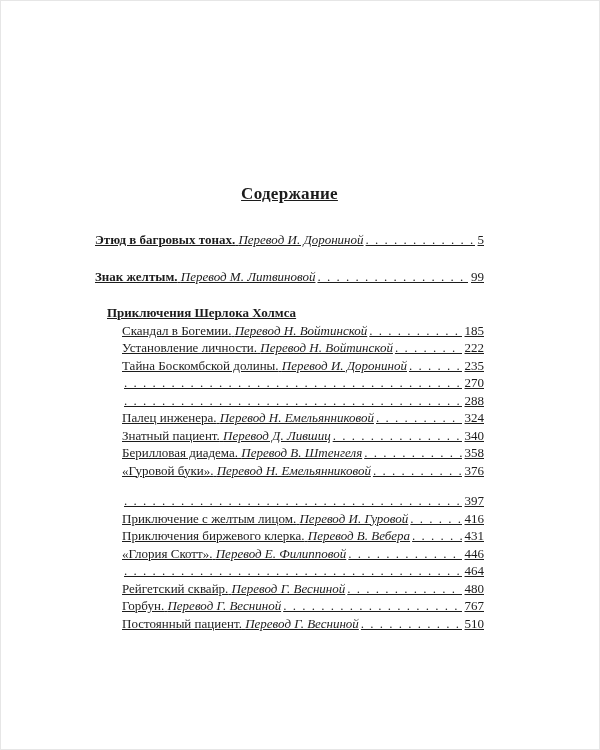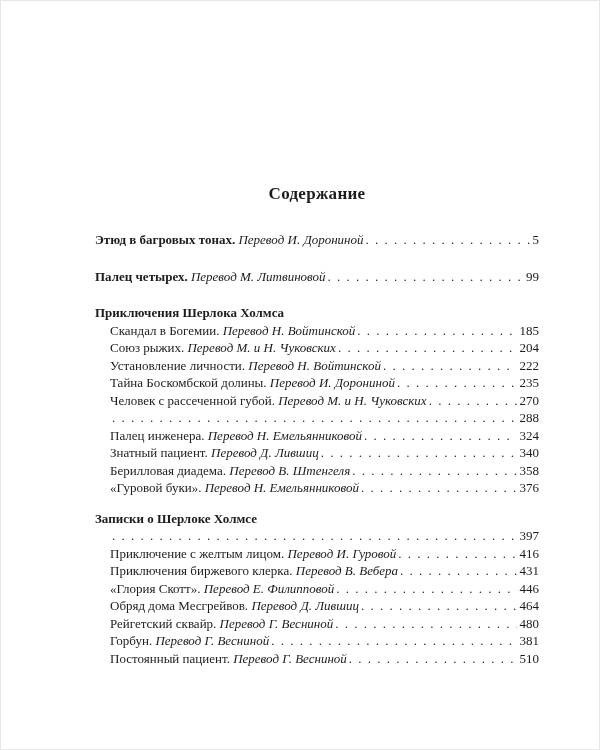--- a/index.html
+++ b/index.html
@@ -4,21 +4,21 @@
 <style>
   * { margin: 0; padding: 0; box-sizing: border-box; }
   html, body { width: 600px; height: 750px; }
   body {
     background: #ffffff;
     font-family: "Liberation Serif", "DejaVu Serif", serif;
     color: #1c1c1c;
     box-shadow: inset 0 0 0 1px #e6e6e6;
     overflow: hidden;
   }
-  .page { padding: 184px 61px 0 95px; }
+  .page { padding: 184px 116px 0 95px; text-decoration: underline; }
   .toc-title {
     text-align: center;
     font-size: 17px;
     font-weight: bold;
     letter-spacing: 0.3px;
     margin-bottom: 27px;
   }
   .row {
     display: flex;
     align-items: baseline;
@@ -35,66 +35,60 @@
     min-width: 10px;
     color: #2a2a2a;
   }
   .leader::after {
     content: " . . . . . . . . . . . . . . . . . . . . . . . . . . . . . . . . . . . . . . . . . . . . . . . . . . . . . . . . . . . . . . . . . . . . . . . . . . . .";
     letter-spacing: 1.5px;
     margin-left: 2px;
   }
   .num { margin-left: 3px; text-align: right; }
   .top-entry { margin-bottom: 19px; }
-  .section { margin-top: 13px; }
+  .section { margin-top: 13px; margin-left: 12px; }
   .section-heading { font-weight: bold; font-size: 13px; line-height: 17.5px; }
   .section .row { padding-left: 15px; align-items: center; }
 </style>
 </head>
 <body>
 
 <div class="page">
   <div class="toc-title">Содержание</div>
   <div id="top-entries">
       <div class="row top-entry">
         <span class="entry-text"><span class="title title-bold">Этюд в багровых тонах.</span>&nbsp;<span class="translator">Перевод И. Дорониной</span></span>
         <span class="leader"></span>
         <span class="num">5</span>
       </div>
       <div class="row top-entry">
-        <span class="entry-text"><span class="title title-bold">Палец четырех.</span>&nbsp;<span class="translator">Перевод М. Литвиновой</span></span>
+        <span class="entry-text"><span class="title title-bold">Знак желтым.</span>&nbsp;<span class="translator">Перевод М. Литвиновой</span></span>
         <span class="leader"></span>
         <span class="num">99</span>
       </div>
     </div>
   <div id="sections">
       <div class="section">
         <div class="section-heading">Приключения Шерлока Холмса</div>
         <div class="row">
           <span class="entry-text"><span class="title">Скандал в Богемии.</span>&nbsp;<span class="translator">Перевод Н. Войтинской</span></span>
           <span class="leader"></span>
           <span class="num">185</span>
         </div>
         <div class="row">
-          <span class="entry-text"><span class="title">Союз рыжих.</span>&nbsp;<span class="translator">Перевод М. и Н. Чуковских</span></span>
-          <span class="leader"></span>
-          <span class="num">204</span>
-        </div>
-        <div class="row">
           <span class="entry-text"><span class="title">Установление личности.</span>&nbsp;<span class="translator">Перевод Н. Войтинской</span></span>
           <span class="leader"></span>
           <span class="num">222</span>
         </div>
         <div class="row">
           <span class="entry-text"><span class="title">Тайна Боскомбской долины.</span>&nbsp;<span class="translator">Перевод И. Дорониной</span></span>
           <span class="leader"></span>
           <span class="num">235</span>
         </div>
         <div class="row">
-          <span class="entry-text"><span class="title">Человек с рассеченной губой.</span>&nbsp;<span class="translator">Перевод М. и Н. Чуковских</span></span>
           <span class="leader"></span>
           <span class="num">270</span>
         </div>
         <div class="row">
           <span class="leader"></span>
           <span class="num">288</span>
         </div>
         <div class="row">
           <span class="entry-text"><span class="title">Палец инженера.</span>&nbsp;<span class="translator">Перевод Н. Емельянниковой</span></span>
           <span class="leader"></span>
@@ -110,54 +104,52 @@
           <span class="leader"></span>
           <span class="num">358</span>
         </div>
         <div class="row">
           <span class="entry-text"><span class="title">«Гуровой буки».</span>&nbsp;<span class="translator">Перевод Н. Емельянниковой</span></span>
           <span class="leader"></span>
           <span class="num">376</span>
         </div>
       </div>
       <div class="section">
-        <div class="section-heading">Записки о Шерлоке Холмсе</div>
         <div class="row">
           <span class="leader"></span>
           <span class="num">397</span>
         </div>
         <div class="row">
           <span class="entry-text"><span class="title">Приключение с желтым лицом.</span>&nbsp;<span class="translator">Перевод И. Гуровой</span></span>
           <span class="leader"></span>
           <span class="num">416</span>
         </div>
         <div class="row">
           <span class="entry-text"><span class="title">Приключения биржевого клерка.</span>&nbsp;<span class="translator">Перевод В. Вебера</span></span>
           <span class="leader"></span>
           <span class="num">431</span>
         </div>
         <div class="row">
           <span class="entry-text"><span class="title">«Глория Скотт».</span>&nbsp;<span class="translator">Перевод Е. Филипповой</span></span>
           <span class="leader"></span>
           <span class="num">446</span>
         </div>
         <div class="row">
-          <span class="entry-text"><span class="title">Обряд дома Месгрейвов.</span>&nbsp;<span class="translator">Перевод Д. Лившиц</span></span>
           <span class="leader"></span>
           <span class="num">464</span>
         </div>
         <div class="row">
           <span class="entry-text"><span class="title">Рейгетский сквайр.</span>&nbsp;<span class="translator">Перевод Г. Весниной</span></span>
           <span class="leader"></span>
           <span class="num">480</span>
         </div>
         <div class="row">
           <span class="entry-text"><span class="title">Горбун.</span>&nbsp;<span class="translator">Перевод Г. Весниной</span></span>
           <span class="leader"></span>
-          <span class="num">381</span>
+          <span class="num">767</span>
         </div>
         <div class="row">
           <span class="entry-text"><span class="title">Постоянный пациент.</span>&nbsp;<span class="translator">Перевод Г. Весниной</span></span>
           <span class="leader"></span>
           <span class="num">510</span>
         </div>
       </div>
     </div>
 </div>
 

